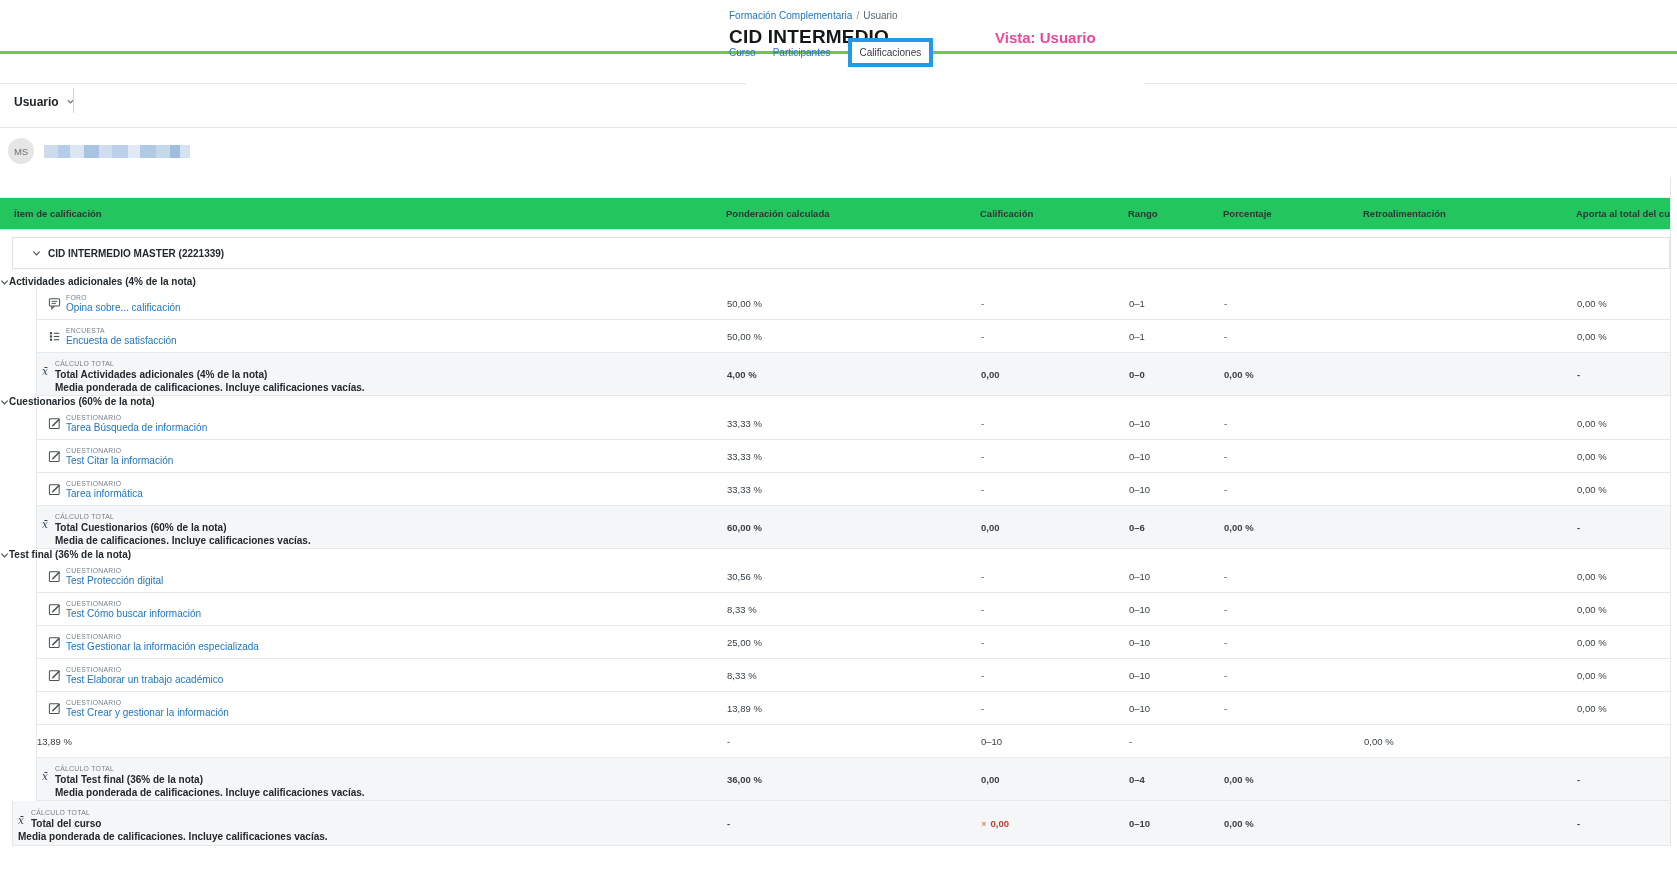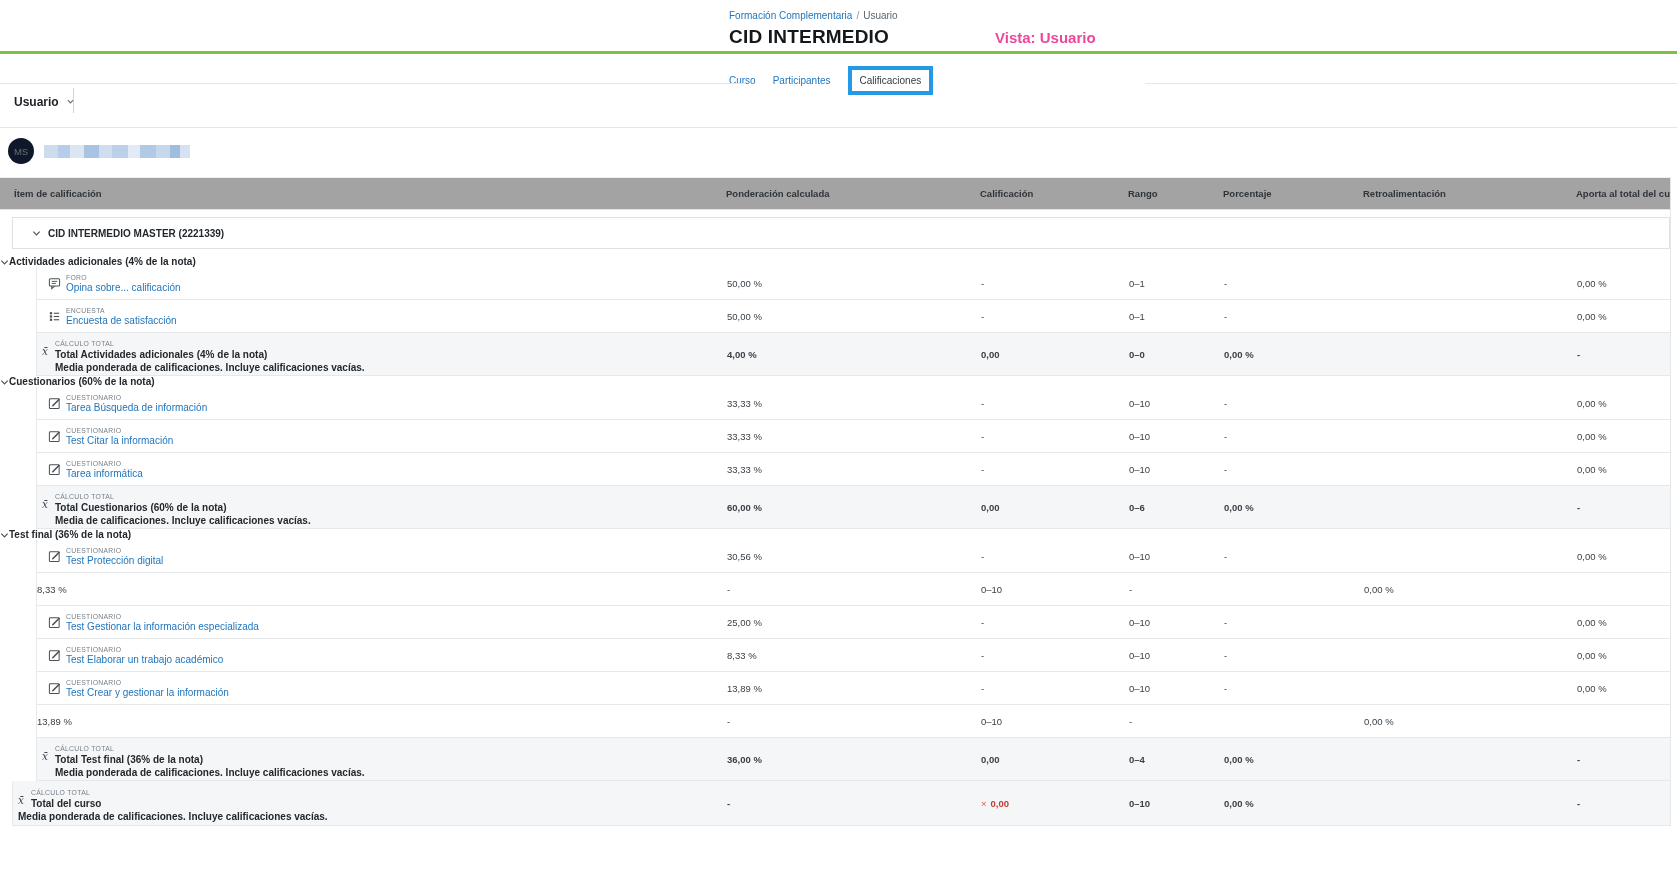--- a/index.html
+++ b/index.html
@@ -7,40 +7,40 @@
   :root{--green:#7cc242;--hl:#2499e5;--link:#2176bd;--red:#bf3b2f;--border:#e4e7ea;--rowline:#e6e8ea;--boxline:#dee2e6;--totalbg:#f5f6f8;}
   .page{position:relative;width:1677px;height:877px;background:#fff;overflow:hidden;}
 
   
   .breadcrumb{position:absolute;left:729px;top:10px;font-size:10px;color:#5b6770;}
   .breadcrumb a{color:var(--link);text-decoration:none;cursor:pointer;}
   .bc-sep{margin:0 4px;color:#8a939b;}
   .course-title{position:absolute;left:729px;top:26px;font-size:19px;font-weight:700;color:#15181b;letter-spacing:.2px;}
   .view-label{position:absolute;left:995px;top:29px;font-size:15px;font-weight:700;color:#ec4899;}
   .green-line{position:absolute;left:0;top:51px;width:100%;height:3px;background:var(--green);}
-  .tabs{position:absolute;left:729px;top:66px;height:29px;display:flex;align-items:center;gap:17px;font-size:10px;}
+  .tabs{position:absolute;left:729px;top:38px;height:29px;display:flex;align-items:center;gap:17px;font-size:10px;}
   .tab{color:var(--link);cursor:pointer;white-space:nowrap;}
   .tab.active{color:#343a40;}
   .tab.highlight{border:4px solid var(--hl);background:#fff;padding:5px 8px;}
   .hline-left{position:absolute;top:83px;left:0;width:746px;height:1px;background:var(--border);}
   .hline-right{position:absolute;top:83px;left:1145px;width:532px;height:1px;background:var(--border);}
 
   .report-select{position:absolute;left:14px;top:90px;height:24px;display:flex;align-items:center;gap:7px;font-weight:700;font-size:12px;color:#1d2125;cursor:pointer;}
   .vdivider{position:absolute;left:73px;top:88px;height:25px;width:1px;background:#d0d4d8;}
   .hline-2{position:absolute;top:127px;left:0;width:100%;height:1px;background:var(--border);}
 
   .user-row{position:absolute;left:8px;top:138px;display:flex;align-items:center;gap:10px;}
-  .avatar{width:26px;height:26px;border-radius:50%;background:#0f172a;color:#6b7076;display:flex;align-items:center;justify-content:center;font-size:9.5px;}
+  .avatar{width:26px;height:26px;border-radius:50%;background:#e5e5e5;color:#6b7076;display:flex;align-items:center;justify-content:center;font-size:9.5px;}
   .redacted{width:146px;height:13px;background:linear-gradient(90deg,#ccdced 0 14px,#b5cde8 0 26px,#dbe6f3 0 40px,#a9c4e2 0 55px,#cfdeee 0 68px,#bcd1e9 0 84px,#e2eaf5 0 96px,#b0c9e4 0 112px,#c6d8ec 0 126px,#9fbddd 0 136px,#d5e2f1 0 146px);}
 
   
   .gradetable{position:absolute;left:0;top:177px;width:1670px;font-size:9.5px;border-right:1px solid var(--border);}
   .grow{display:grid;grid-template-columns:var(--c1,726px) 254px 148px 95px 140px 213px 94px;align-items:center;}
   .cell{overflow:hidden;white-space:nowrap;}
-  .r-head{background:#a3a3a3;border-top:1px solid #eceef0;border-bottom:1px solid var(--boxline);height:31px;}
+  .r-head{background:#22c55e;border-top:1px solid #eceef0;border-bottom:1px solid var(--boxline);height:31px;margin-top:20px;}
   .r-head .cell{font-weight:700;color:#2f3439;}
   .r-head .c-item{padding-left:14px;}
 
   .r-course{--c1:714px;margin:7px 0 7px 12px;border:1px solid var(--boxline);height:30px;background:#fff;padding-left:13px;}
   .r-item{--c1:690px;margin-left:36px;height:32px;border-bottom:1px solid var(--rowline);border-left:1px solid var(--rowline);background:#fff;}
   .r-total{--c1:690px;margin-left:36px;min-height:42px;background:var(--totalbg);border-bottom:1px solid var(--rowline);border-left:1px solid var(--rowline);}
   .r-course-total{--c1:714px;margin-left:12px;min-height:44px;background:var(--totalbg);border-bottom:1px solid var(--rowline);border-left:1px solid var(--rowline);}
 
   .c-item{display:flex;align-items:center;}
   .r-course .c-item,.r-cat .c-item{gap:7px;padding-left:6px;}
@@ -325,20 +325,32 @@
             </span>
           </div>
           <div class="cell val">30,56 %</div>
           <div class="cell val">-</div>
           <div class="cell val">0–10</div>
           <div class="cell val">-</div>
           <div class="cell val"></div>
           <div class="cell val">0,00 %</div>
         </div>
         <div class="grow r-item">
+          <div class="cell c-item">
+            <span class="aicon">
+              <svg width="13" height="13" viewBox="0 0 14 14">
+                <rect x="1.5" y="2" width="10.5" height="10.5" rx="1" fill="none" stroke="#495057" stroke-width="1.1"></rect>
+                <path d="M4.5 8.8 L11.8 1.5 L13 2.7 L5.7 10 L4.2 10.3 Z" fill="#495057"></path>
+              </svg>
+            </span>
+            <span class="stack">
+              <span class="kind">CUESTIONARIO</span>
+              <a class="ilink">Test Cómo buscar información</a>
+            </span>
+          </div>
           <div class="cell val">8,33 %</div>
           <div class="cell val">-</div>
           <div class="cell val">0–10</div>
           <div class="cell val">-</div>
           <div class="cell val"></div>
           <div class="cell val">0,00 %</div>
         </div>
         <div class="grow r-item">
           <div class="cell c-item">
             <span class="aicon">

